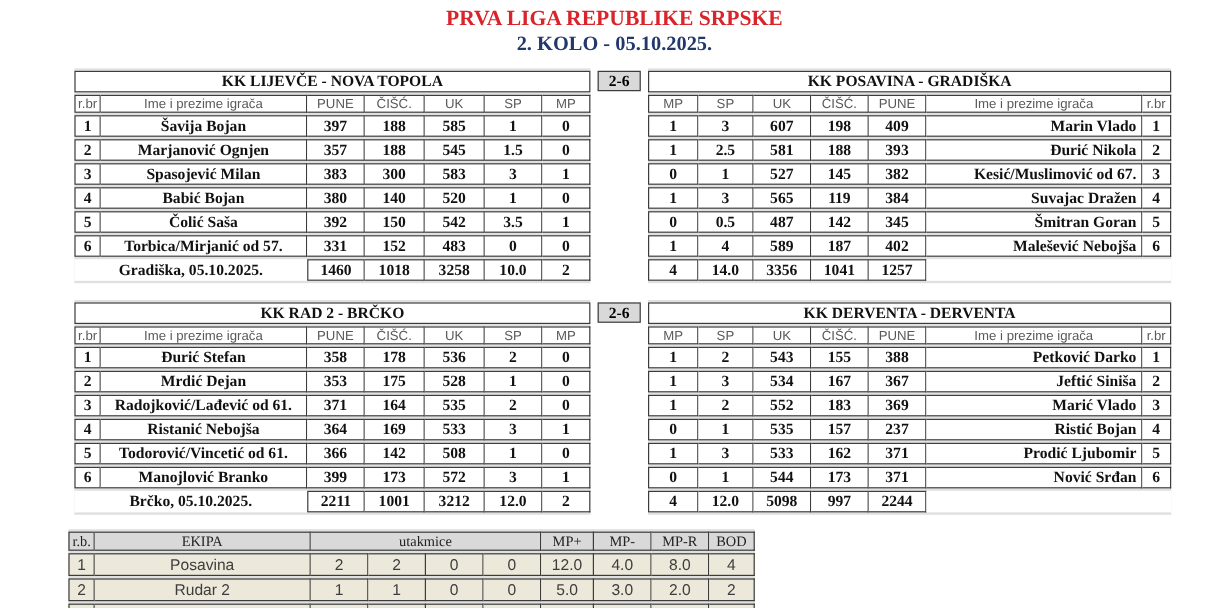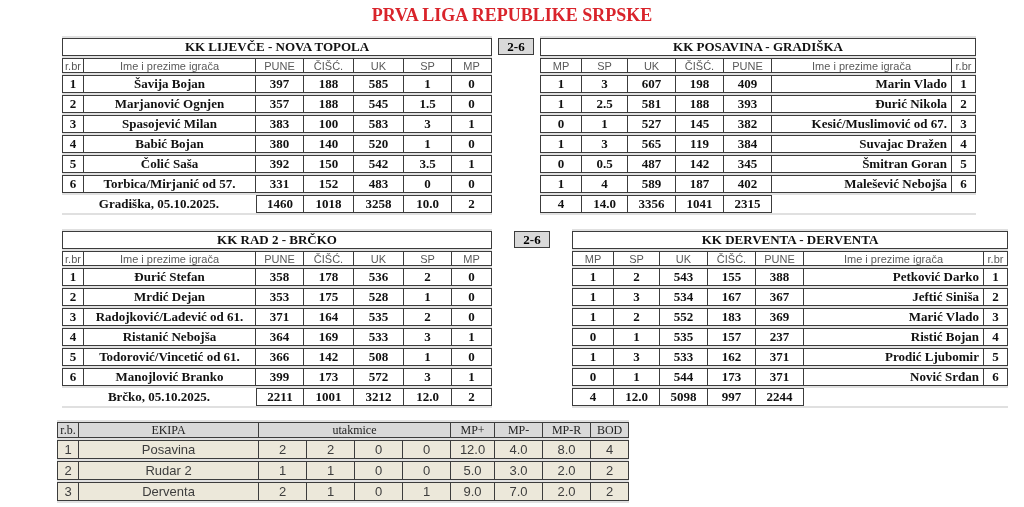--- a/index.html
+++ b/index.html
@@ -9,21 +9,21 @@
   }
   *{box-sizing:border-box;}
   html,body{margin:0;padding:0;background:#fff;}
   .page{width:1024px;height:507px;background:#fff;overflow:hidden;
         font-family:"Liberation Serif",serif;}
   .titles{text-align:center;padding-top:5px;}
   .title1{font-size:18px;font-weight:bold;color:var(--title-red);line-height:21px;}
   .title2{font-size:17px;font-weight:bold;color:var(--navy);line-height:21px;}
 
   .match-row{display:flex;align-items:flex-start;padding-left:62px;margin-top:10px;}
-  .match-row.second{margin-top:14px;gap:16px;}
+  .match-row.second{margin-top:14px;}
 
   table.sheet{border-collapse:separate;border-spacing:0 2px;background:var(--row-gap);
               table-layout:fixed;}
   table.sheet td{border:1px solid var(--grid);border-left:none;background:#fff;
         height:15px;line-height:15px;padding:0 2px;text-align:center;
         font:bold 13px "Liberation Serif",serif;color:#111;
         white-space:nowrap;overflow:hidden;}
   table.sheet td:first-child{border-left:1px solid var(--grid);}
   table.match{width:430px;}
   table.match.away{width:436px;}
@@ -52,20 +52,21 @@
   td.s-played{font-weight:bold;color:#111;}
   td.bod{font-weight:bold;color:var(--bod-red);}
 </style>
 </head>
 <body>
 
 <div class="page">
 
   <div class="titles">
     <div class="title1">PRVA LIGA REPUBLIKE SRPSKE</div>
+    <div class="title2">2. KOLO - 05.10.2025.</div>
   </div>
 
   <div class="match-row">
     <table class="sheet match home">
       <colgroup>
           <col style="width:22px">
           <col style="width:172px">
           <col style="width:48px">
           <col style="width:50px">
           <col style="width:50px">
@@ -100,21 +101,21 @@
     <td>357</td>
     <td class="red">188</td>
     <td class="red">545</td>
     <td>1.5</td>
     <td class="red">0</td>
   </tr>
           <tr class="player-row">
     <td class="rb">3</td>
     <td class="name red">Spasojević Milan</td>
     <td>383</td>
-    <td class="red">100</td>
+    <td class="red">300</td>
     <td class="red">583</td>
     <td>3</td>
     <td class="red">1</td>
   </tr>
           <tr class="player-row">
     <td class="rb">4</td>
     <td class="name red">Babić Bojan</td>
     <td>380</td>
     <td class="red">140</td>
     <td class="red">520</td>
@@ -227,21 +228,21 @@
     <td class="red">187</td>
     <td>402</td>
     <td class="name r blue">Malešević Nebojša</td>
     <td class="rb">6</td>
   </tr>
           <tr class="total-row">
           <td class="blue">4</td>
           <td>14.0</td>
           <td class="blue">3356</td>
           <td>1041</td>
-          <td>2315</td>
+          <td>1257</td>
           <td class="noborder" colspan="2"></td>
         </tr>
       </tbody>
     </table>
   </div>
 
   <div class="match-row second">
     <table class="sheet match home">
       <colgroup>
           <col style="width:22px">

